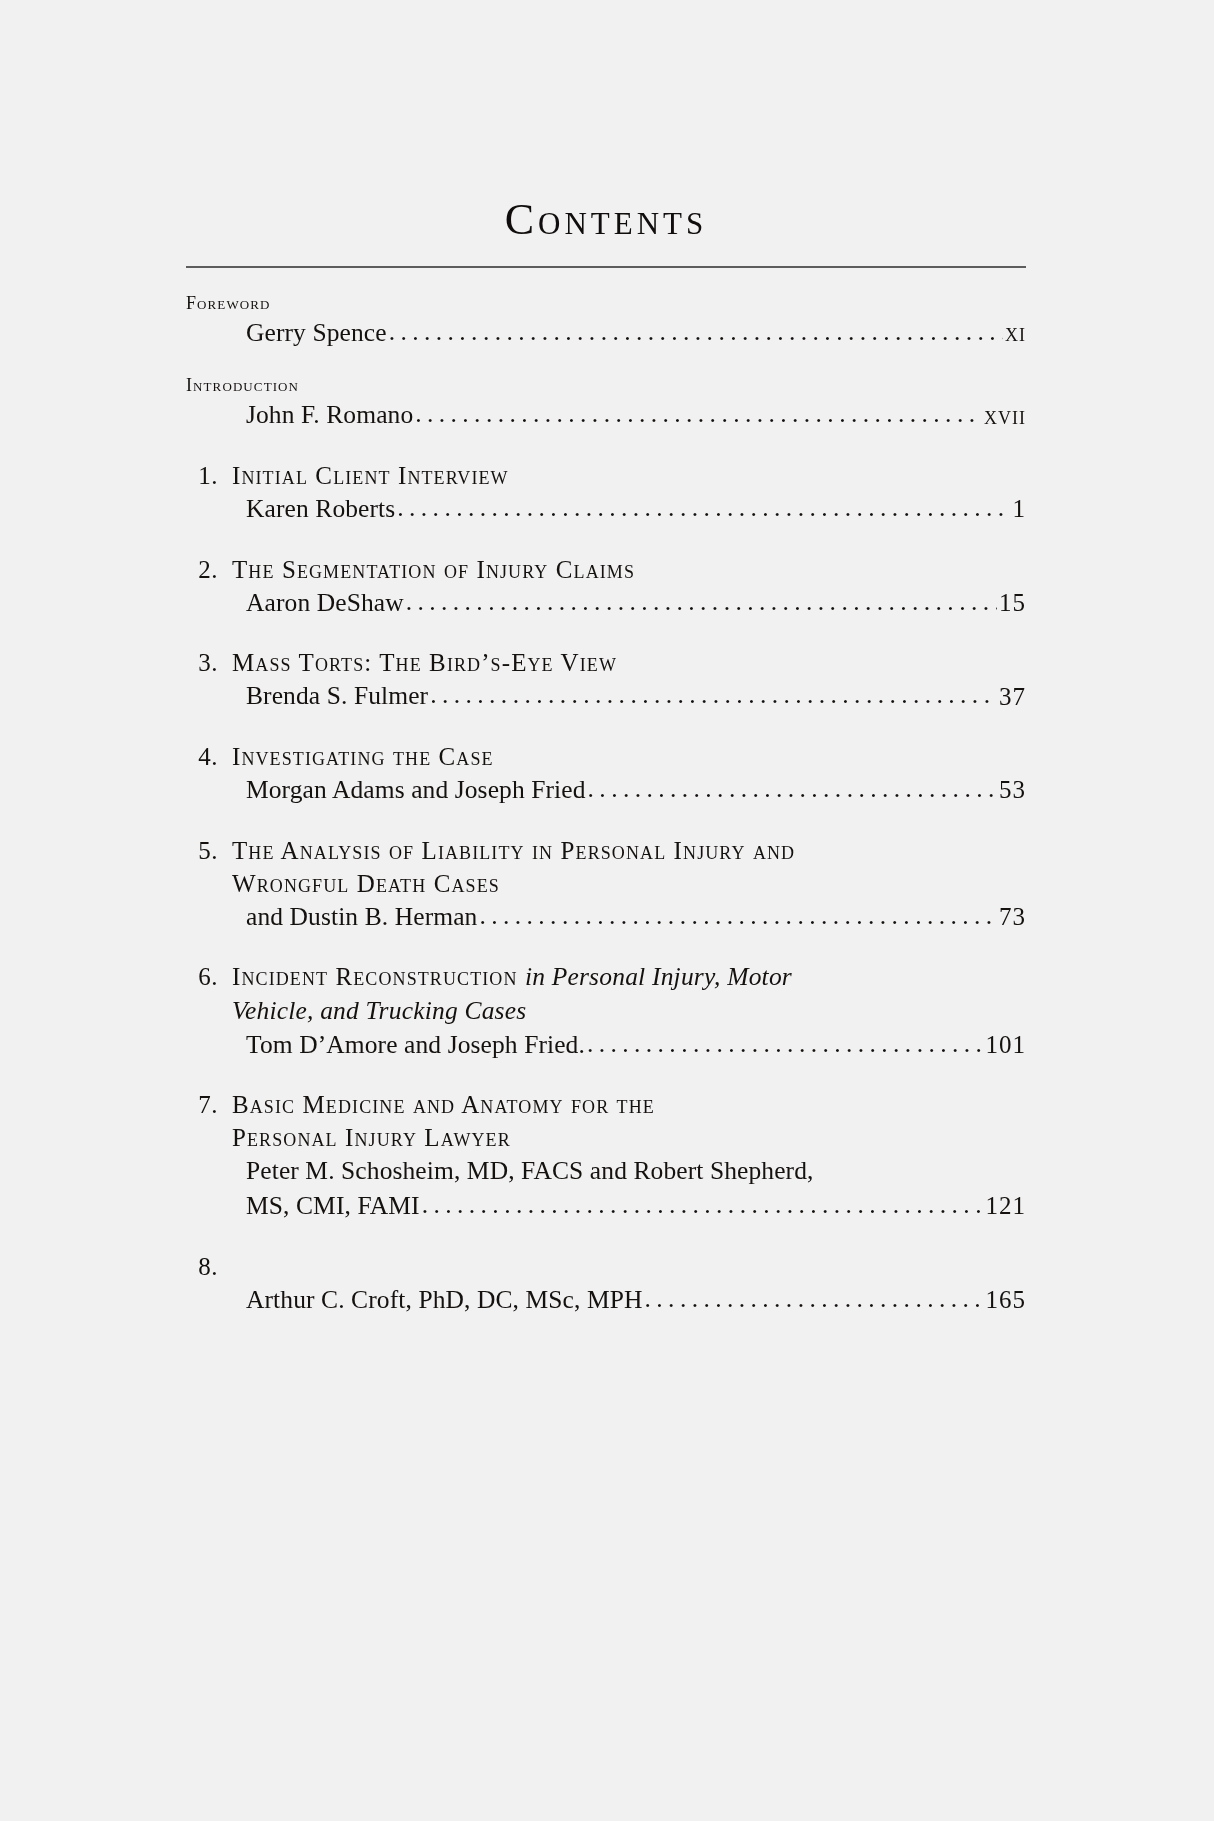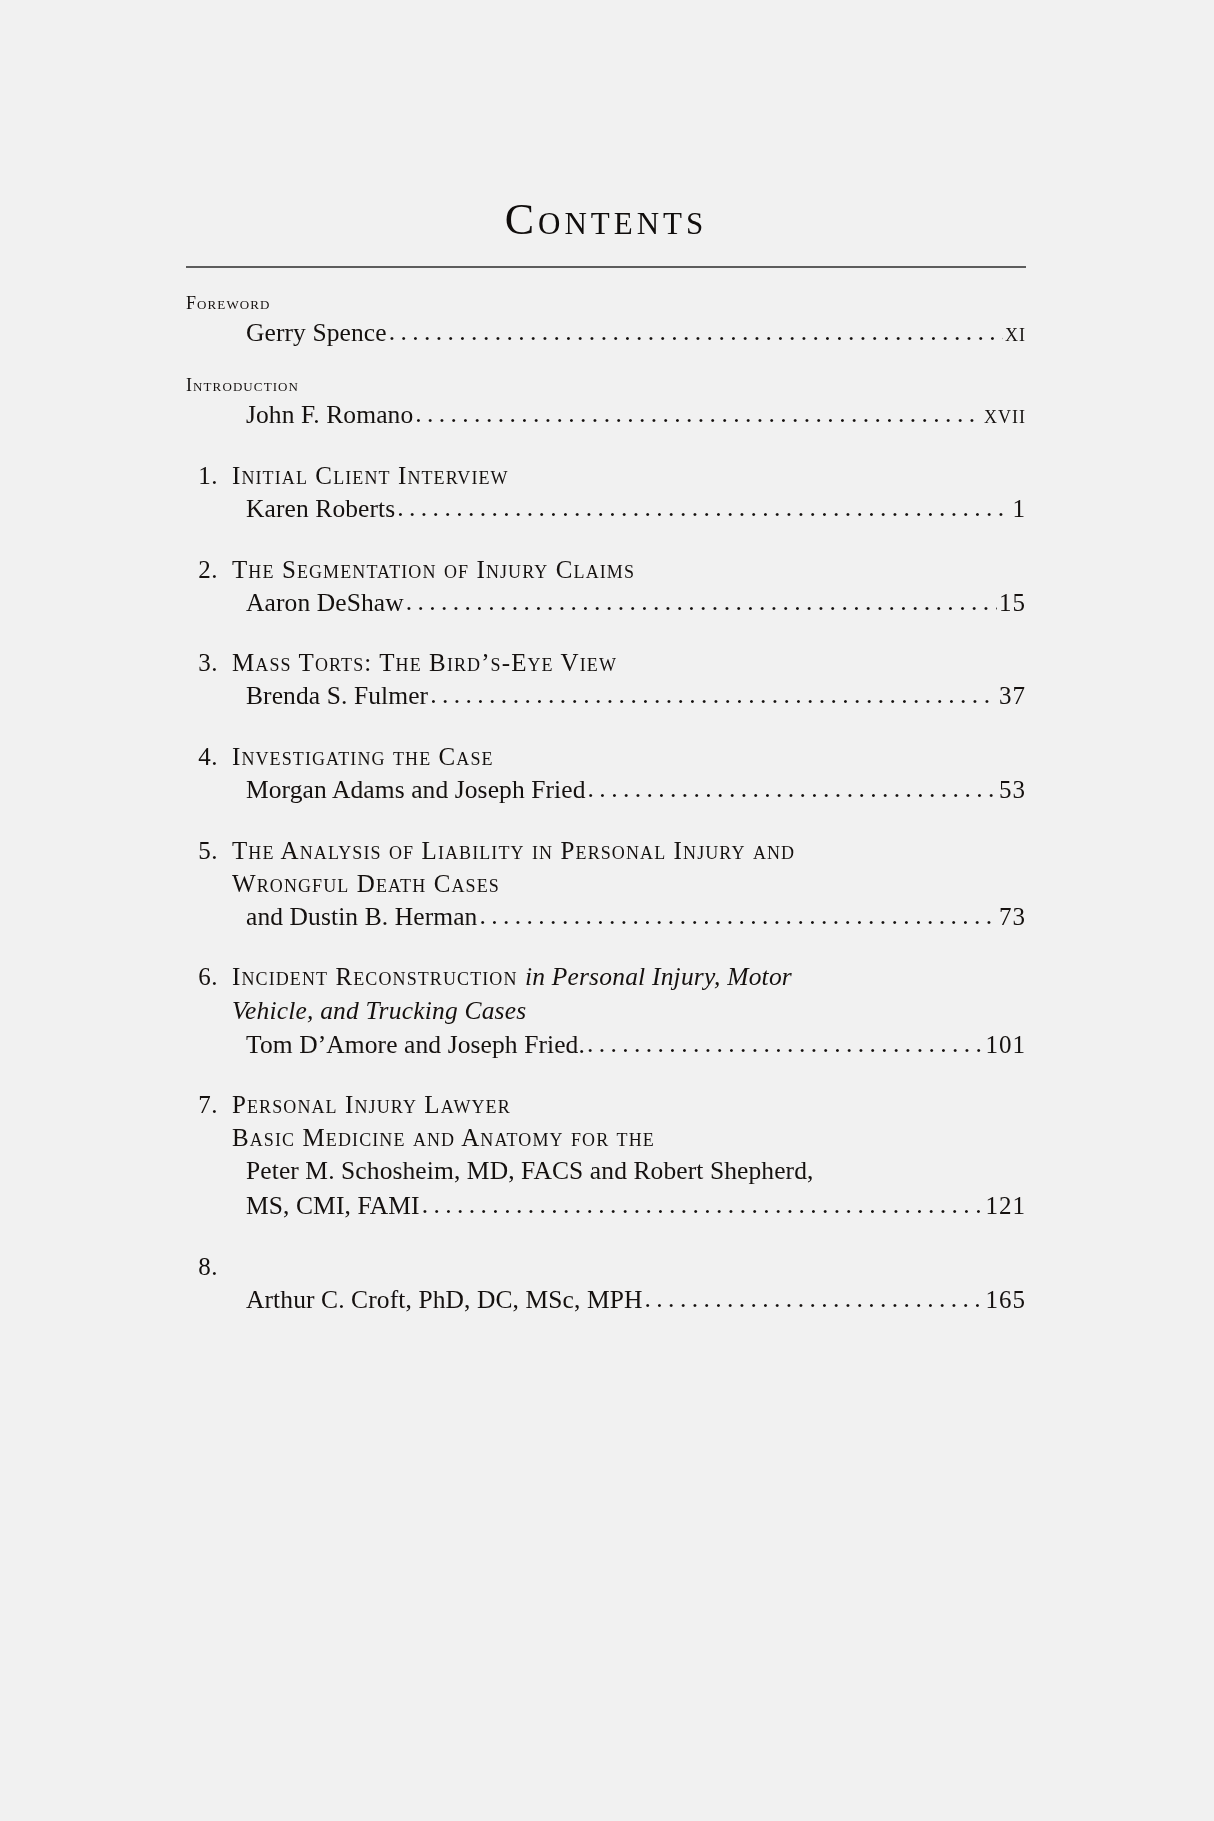--- a/index.html
+++ b/index.html
@@ -118,21 +118,21 @@
 
   .author-line {
     font-size: 25.5px;
     line-height: 1.36;
     letter-spacing: 0.1px;
   }
 
   
   .leader-line {
     display: flex;
-    align-items: flex-start;
+    align-items: center;
     font-size: 25.5px;
     line-height: 1.36;
     width: 780px;
   }
   .leader-line .lead-text {
     white-space: pre;
     letter-spacing: 0.1px;
   }
   .leader-line .dots {
     flex: 1;
@@ -277,22 +277,22 @@
               <span class="lead-text">Tom D’Amore and Joseph Fried.</span>
               <span class="dots">..........................................................................................</span>
               <span class="pageno">101</span>
             </div>
           </div>
         </div>
         <div class="entry">
           <div class="entry-head">
             <div class="entry-num">7.</div>
             <div>
+              <div class="entry-title"><span>Basic Medicine and Anatomy for the</span></div>
               <div class="entry-title"><span>Personal Injury Lawyer</span></div>
-              <div class="entry-title"><span>Basic Medicine and Anatomy for the</span></div>
             </div>
           </div>
           <div class="author-block">
             <div class="author-line">Peter M. Schosheim, MD, FACS and Robert Shepherd,</div>
             <div class="leader-line">
               <span class="lead-text">MS, CMI, FAMI</span>
               <span class="dots">..........................................................................................</span>
               <span class="pageno">121</span>
             </div>
           </div>

